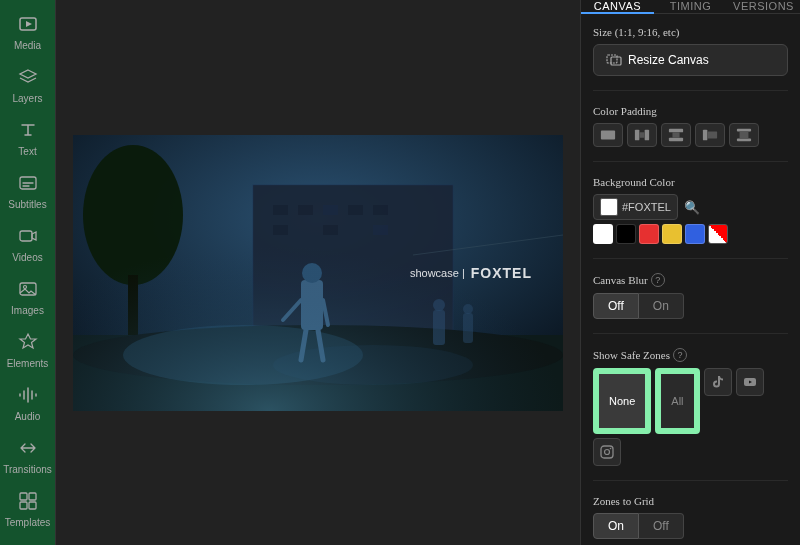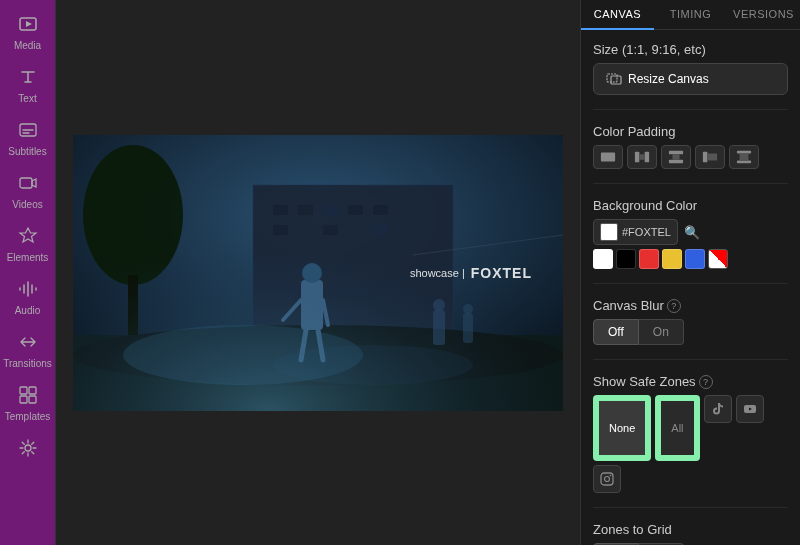--- a/index.html
+++ b/index.html
@@ -9,21 +9,21 @@
       font-family: -apple-system, BlinkMacSystemFont, 'Segoe UI', sans-serif;
       width: 800px;
       height: 545px;
       overflow: hidden;
       display: flex;
     }
 
     
     .sidebar {
       width: 56px;
-      background: #701a75;
+      background: #14532d;
       border-right: 1px solid #333;
       display: flex;
       flex-direction: column;
       align-items: center;
       padding: 8px 8px;
       gap: 4px;
       overflow-y: auto;
     }
     .sidebar-item {
       display: flex;
@@ -95,21 +95,21 @@
     }
 
     
     .panel-tabs {
       display: flex;
       border-bottom: 1px solid #333;
       background: #1a1a1a;
     }
     .panel-tab {
       flex: 1;
-      padding: 8px 4px;
+      padding: 0 4px;
       text-align: center;
       font-size: 11px;
       color: #888;
       cursor: pointer;
       font-weight: 500;
       letter-spacing: 0.5px;
     }
     .panel-tab.active {
       color: #fff;
       border-bottom: 2px solid #4a9eff;
@@ -118,24 +118,25 @@
 
     
     .panel-content {
       padding: 12px;
       display: flex;
       flex-direction: column;
       gap: 14px;
     }
 
     .section-label {
-      font-size: 13px;
+      font-size: 11px;
       color: #ccc;
       margin-bottom: 6px;
       font-weight: 500;
+      font-family: Liberation Serif, serif;
     }
 
     
     .resize-btn {
       display: flex;
       align-items: center;
       gap: 6px;
       background: #2a2a2a;
       border: 1px solid #444;
       border-radius: 6px;
@@ -305,20 +306,29 @@
       <svg width="20" height="20" viewBox="0 0 20 20" fill="none">
         <rect x="2" y="4" width="16" height="12" rx="2" stroke="#aaa" stroke-width="1.5"></rect>
         <path d="M8 7l6 3-6 3V7z" fill="#aaa"></path>
       </svg>
     </span>
     <span class="label">Media</span>
   </div>
   <div class="sidebar-item">
     <span class="icon">
       <svg width="20" height="20" viewBox="0 0 20 20" fill="none">
+        <path d="M10 3l8 4-8 4-8-4 8-4z" stroke="#aaa" stroke-width="1.3" fill="none"></path>
+        <path d="M2 11l8 4 8-4" stroke="#aaa" stroke-width="1.3" fill="none"></path>
+      </svg>
+    </span>
+    <span class="label">Layers</span>
+  </div>
+  <div class="sidebar-item">
+    <span class="icon">
+      <svg width="20" height="20" viewBox="0 0 20 20" fill="none">
         <path d="M4 5h12M10 5v10M7 15h6" stroke="#aaa" stroke-width="1.5" stroke-linecap="round"></path>
       </svg>
     </span>
     <span class="label">Text</span>
   </div>
   <div class="sidebar-item">
     <span class="icon">
       <svg width="20" height="20" viewBox="0 0 20 20" fill="none">
         <rect x="2" y="4" width="16" height="12" rx="2" stroke="#aaa" stroke-width="1.3" fill="none"></rect>
         <path d="M5 10h10M5 13h6" stroke="#aaa" stroke-width="1.3" stroke-linecap="round"></path>
@@ -327,20 +337,30 @@
     <span class="label">Subtitles</span>
   </div>
   <div class="sidebar-item">
     <span class="icon">
       <svg width="20" height="20" viewBox="0 0 20 20" fill="none">
         <rect x="2" y="5" width="12" height="10" rx="2" stroke="#aaa" stroke-width="1.3" fill="none"></rect>
         <path d="M14 8l4-2v8l-4-2V8z" stroke="#aaa" stroke-width="1.3" fill="none"></path>
       </svg>
     </span>
     <span class="label">Videos</span>
+  </div>
+  <div class="sidebar-item">
+    <span class="icon">
+      <svg width="20" height="20" viewBox="0 0 20 20" fill="none">
+        <rect x="2" y="4" width="16" height="12" rx="2" stroke="#aaa" stroke-width="1.3" fill="none"></rect>
+        <circle cx="7" cy="8" r="1.5" stroke="#aaa" stroke-width="1.2" fill="none"></circle>
+        <path d="M2 14l5-4 4 4 2-2 5 4" stroke="#aaa" stroke-width="1.2" fill="none"></path>
+      </svg>
+    </span>
+    <span class="label">Images</span>
   </div>
   <div class="sidebar-item">
     <span class="icon">
       <svg width="20" height="20" viewBox="0 0 20 20" fill="none">
         <path d="M10 2l2.5 5h5.5l-4.5 3.5 1.5 5.5L10 13l-5 3 1.5-5.5L2 7h5.5L10 2z" stroke="#aaa" stroke-width="1.2" fill="none"></path>
       </svg>
     </span>
     <span class="label">Elements</span>
   </div>
   <div class="sidebar-item">

